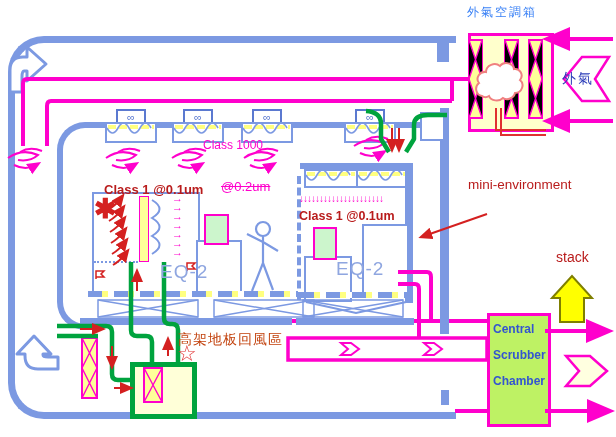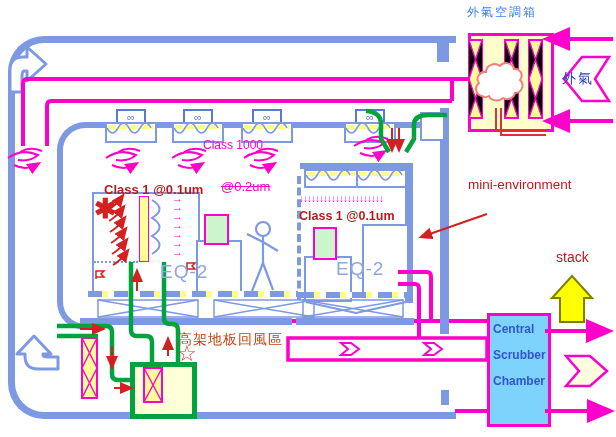--- a/index.html
+++ b/index.html
@@ -102,21 +102,21 @@
   <div class="abs blue-border" style="left:362px;top:224px;width:43px;height:70px;"></div>
   <div class="abs" style="left:313px;top:227px;width:20px;height:29px;background:#CCF5CC;border:2.5px solid #FF00CC;"></div>
 
   <div class="abs grate" style="left:88px;top:291px;width:210px;"></div>
   <div class="abs grate" style="left:300px;top:292px;width:110px;"></div>
   <div class="abs plenum" style="left:80px;width:212px;"></div>
   <div class="abs plenum" style="left:296px;width:118px;"></div>
 
   <div class="abs" style="left:468px;top:33px;width:80px;height:93px;background:#FFFFCC;border:3px solid #FF00CC;"></div>
 
-  <div class="abs" style="left:487px;top:313px;width:58px;height:108px;background:#7dd3fc;border:3.5px solid #FF00CC;">
+  <div class="abs" style="left:487px;top:313px;width:58px;height:108px;background:#bef264;border:3.5px solid #FF00CC;">
     <div class="lbl t-scrub" style="left:3px;top:7px;">Central</div>
     <div class="lbl t-scrub" style="left:3px;top:33px;">Scrubber</div>
     <div class="lbl t-scrub" style="left:3px;top:59px;">Chamber</div>
   </div>
 
   <div class="abs" style="left:130px;top:362px;width:57px;height:47px;background:#FFFFD8;border:5px solid #00A33E;"></div>
 
   <svg width="616" height="437" viewBox="0 0 616 437">
     <defs>
       <marker id="mR" orient="auto" markerWidth="7" markerHeight="7" refX="4" refY="3">

